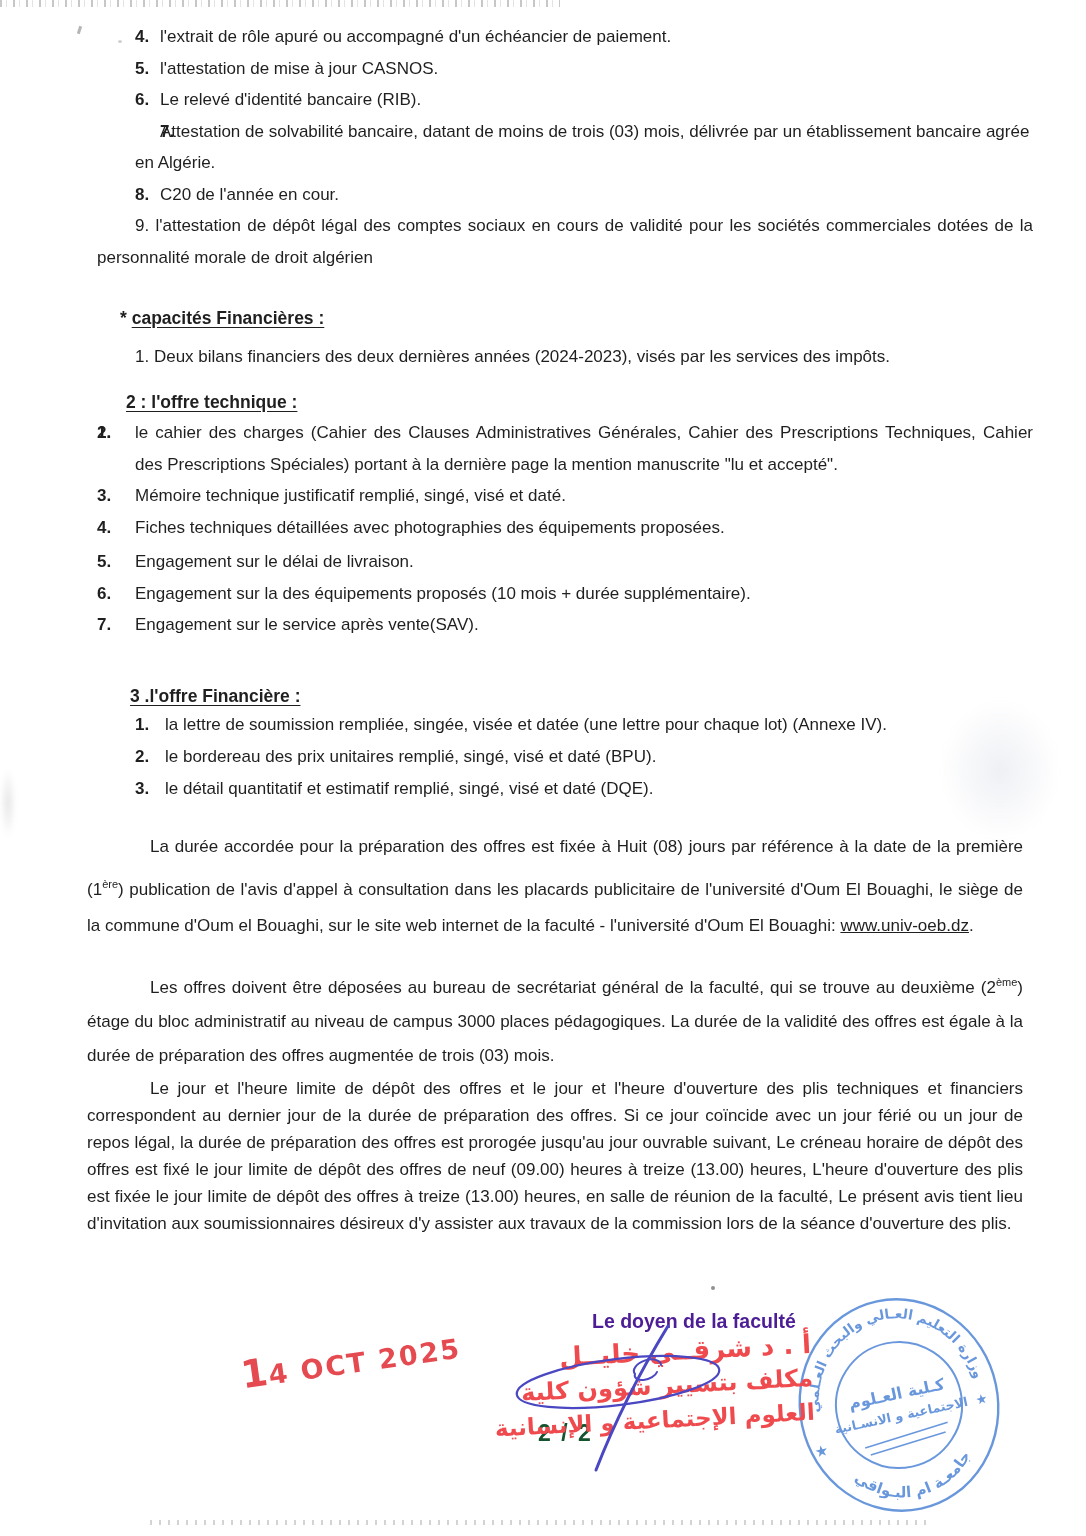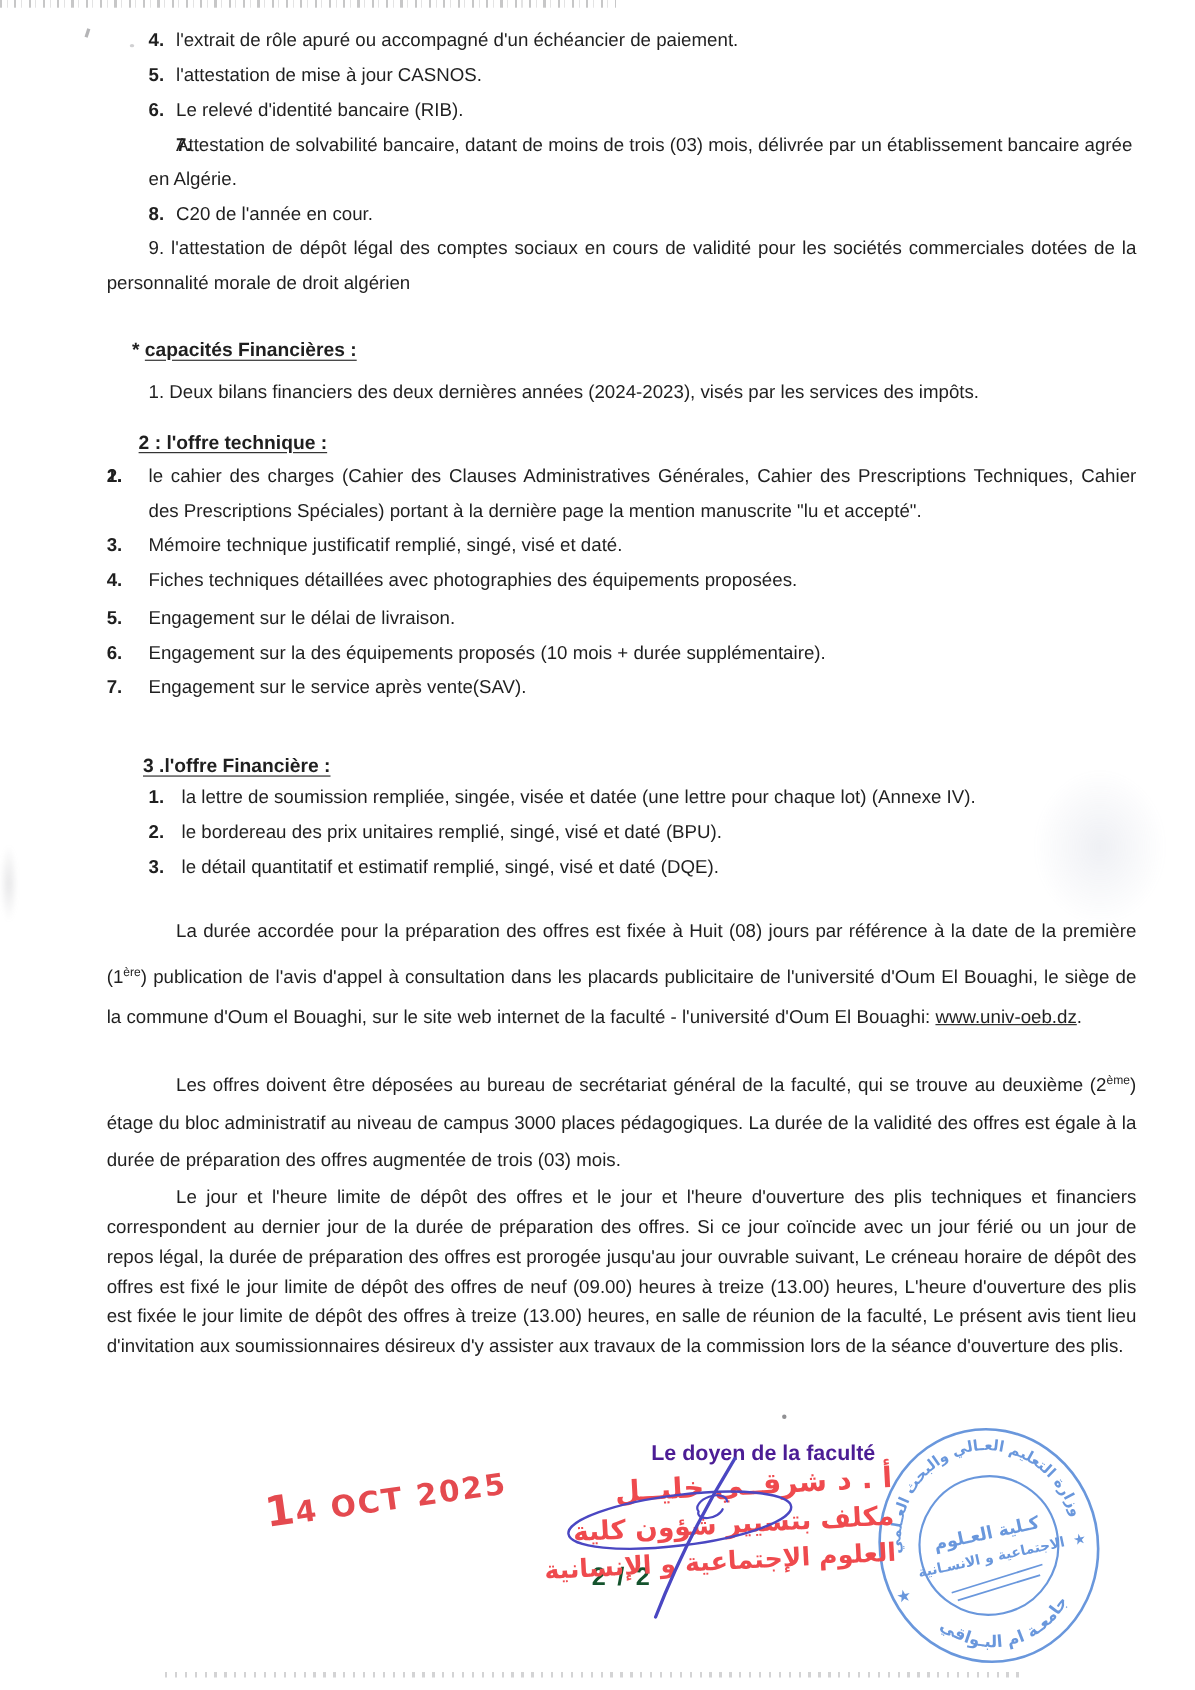--- a/index.html
+++ b/index.html
@@ -20,21 +20,21 @@
   .hang38{padding-left:63px;}
   .hang38 .num{position:absolute;left:38px;font-weight:700;}
   .hang0{padding-left:38px;}
   .hang0 .num{position:absolute;left:0;font-weight:700;}
   .hangfin{padding-left:68px;}
   .hangfin .num{position:absolute;left:38px;font-weight:700;}
   .flow38{text-indent:38px;}
   .just{text-align:justify;}
   .heading{font-weight:700;font-size:17.5px;line-height:24px;}
   .heading .hu{text-decoration:underline;text-underline-offset:3px;}
-  .para{position:absolute;left:97px;width:936px;font-size:17px;text-align:justify;}
+  .para{position:absolute;left:87px;width:936px;font-size:17px;text-align:justify;}
   .p1{top:812px;line-height:36.5px;text-indent:63px;}
   .p2{top:948px;line-height:34px;text-indent:63px;}
   .p3{top:1058px;line-height:27px;text-indent:63px;}
   
   .datestamp{
     position:absolute;left:240px;top:1338px;
     transform:rotate(-8deg);
     font-family:"DejaVu Sans",sans-serif;
     font-weight:700;font-size:27px;letter-spacing:2px;
     color:#e23b41;opacity:.92;white-space:nowrap;

